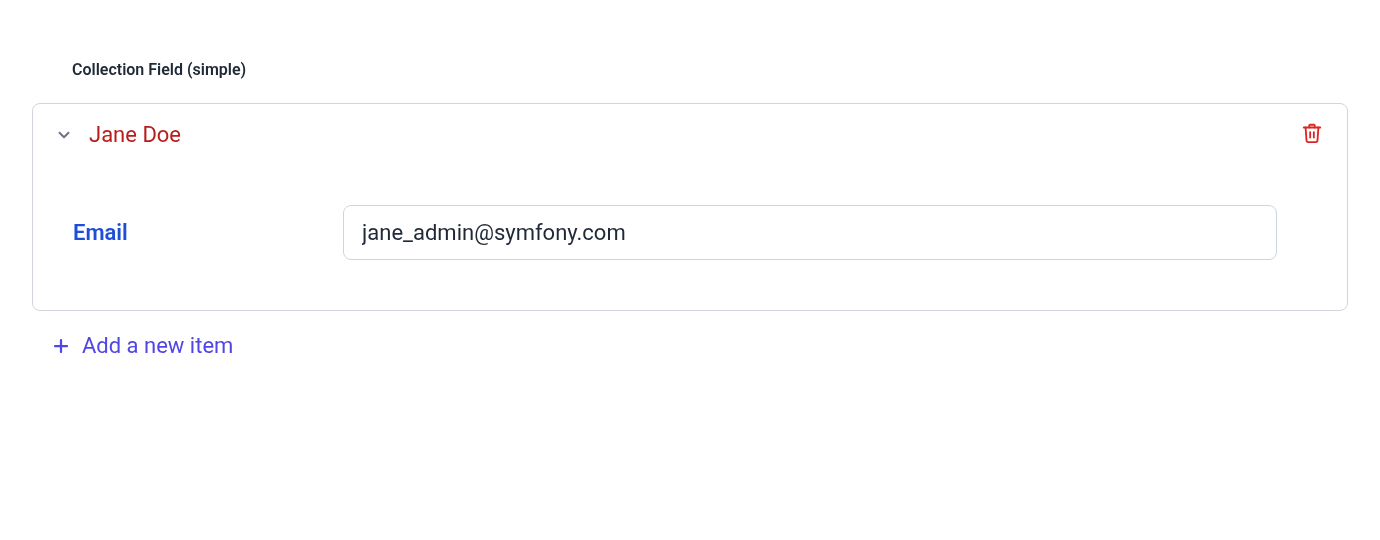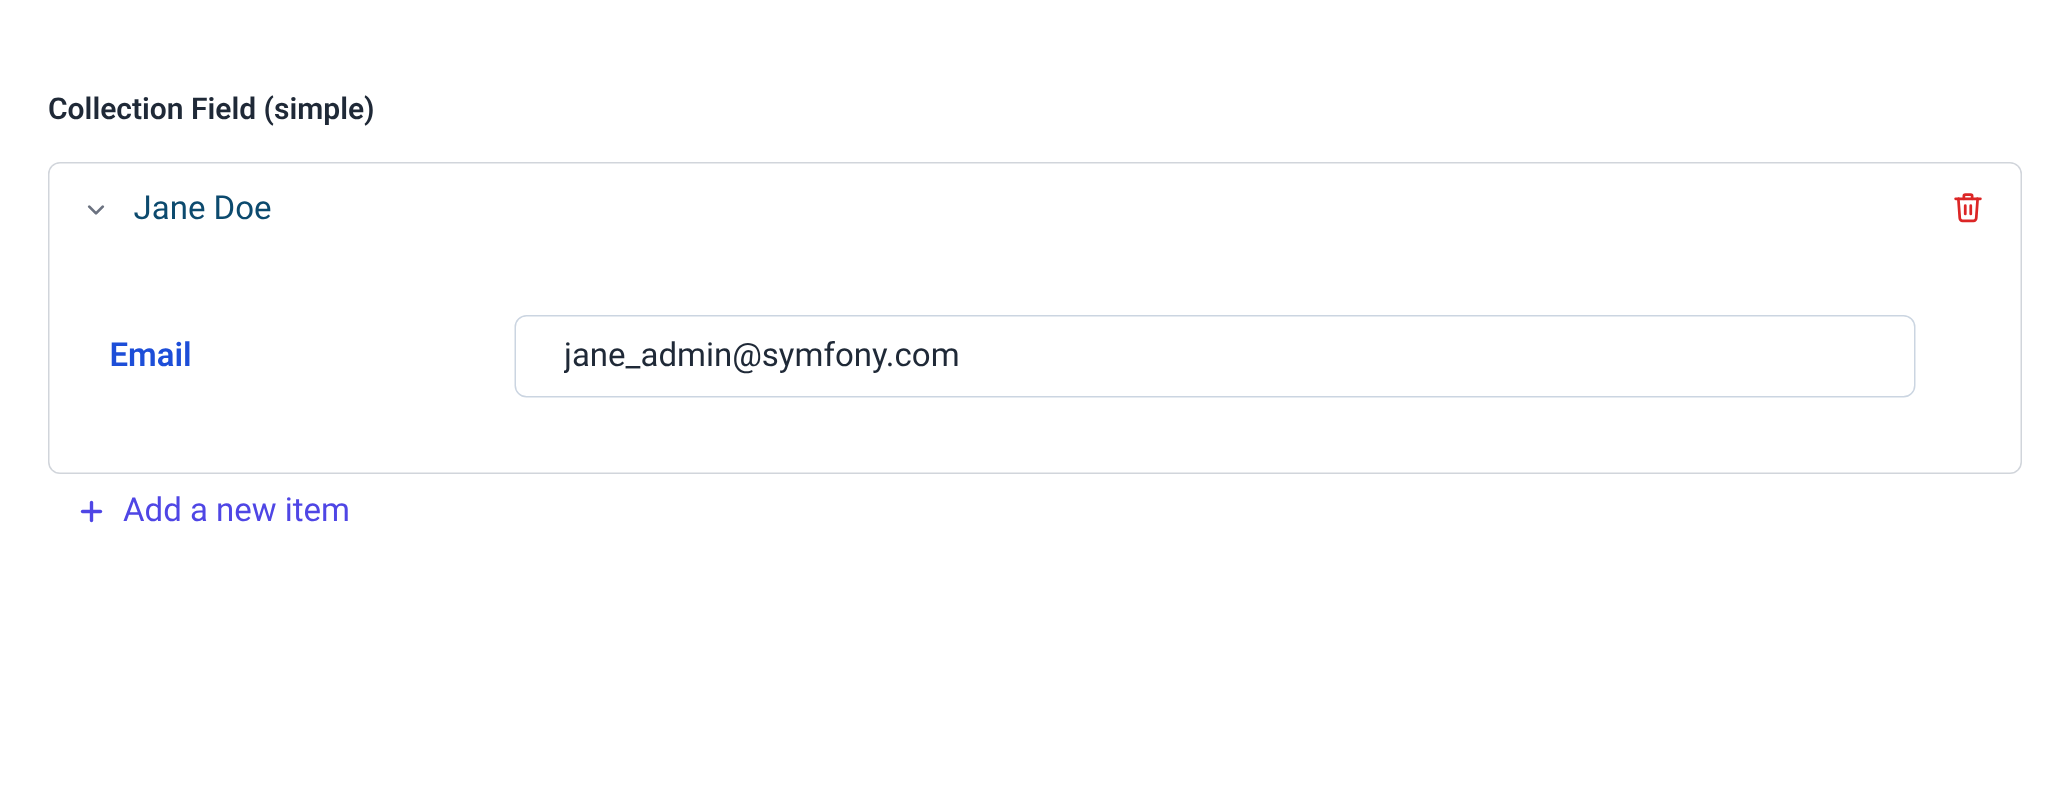--- a/index.html
+++ b/index.html
@@ -4,24 +4,25 @@
   <style>
     * { box-sizing: border-box; margin: 0; padding: 0; }
     body {
       font-family: -apple-system, BlinkMacSystemFont, "Segoe UI", Roboto, Helvetica, Arial, sans-serif;
       background: #fff;
       padding: 60px 32px;
       color: #1f2937;
       width: 1380px;
     }
     .title {
-      font-size: 20px;
+      font-size: 16px;
       font-weight: 600;
       color: #1f2937;
       margin-bottom: 24px;
+      margin-left: 40px;
     }
     .collection {
       border: 1px solid #d1d5db;
       border-radius: 8px;
       overflow: hidden;
     }
     .item {
       border-bottom: 1px solid #d1d5db;
     }
     .item:last-child {
@@ -49,21 +50,21 @@
       height: 18px;
       stroke: currentColor;
       stroke-width: 2.5;
       fill: none;
       stroke-linecap: round;
       stroke-linejoin: round;
     }
     .item-name {
       font-size: 22px;
       font-weight: 400;
-      color: #0c4a6e;
+      color: #b91c1c;
       flex: 1;
     }
     .delete-btn {
       background: none;
       border: none;
       cursor: pointer;
       color: #dc2626;
       padding: 4px;
       display: flex;
       align-items: center;
@@ -86,32 +87,32 @@
     .field-label {
       font-size: 22px;
       font-weight: 600;
       color: #1d4ed8;
       width: 270px;
       flex-shrink: 0;
     }
     .field-input {
       flex: 1;
       font-size: 22px;
-      padding: 14px 32px;
+      padding: 14px 18px;
       border: 1px solid #cbd5e1;
       border-radius: 8px;
       color: #1f2937;
       outline: none;
       font-family: inherit;
       margin-right: 30px;
     }
     .add-item {
       display: flex;
       align-items: center;
-      margin-top: 12px;
+      margin-top: 22px;
       color: #4f46e5;
       font-size: 22px;
       cursor: pointer;
       padding-left: 18px;
     }
     .add-item .plus {
       width: 22px;
       height: 22px;
       margin-right: 10px;
       display: flex;

